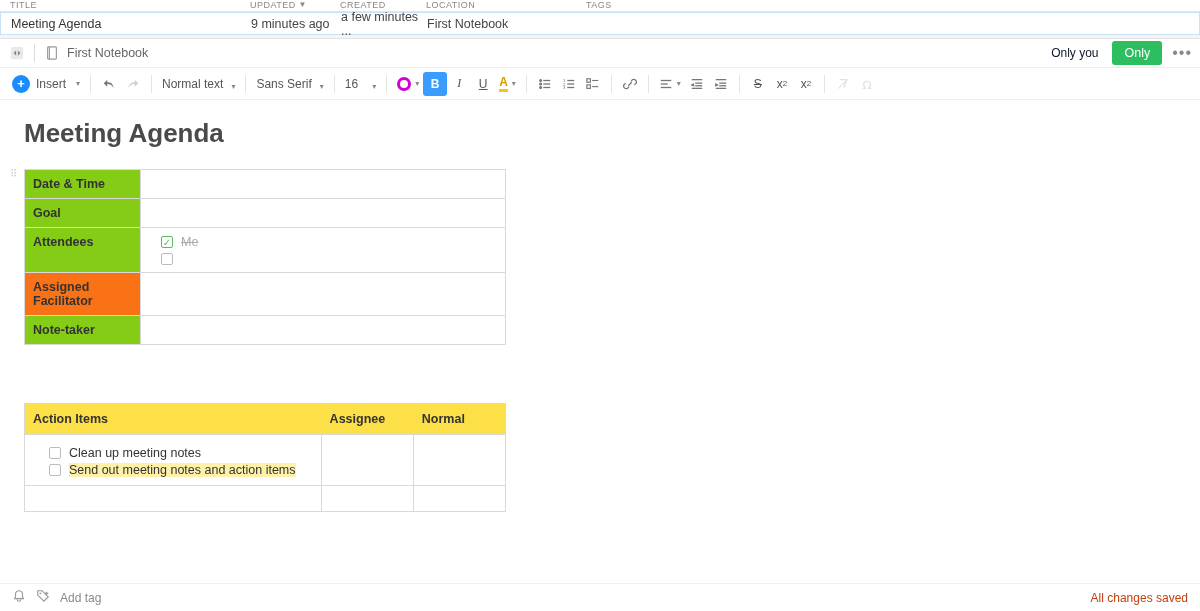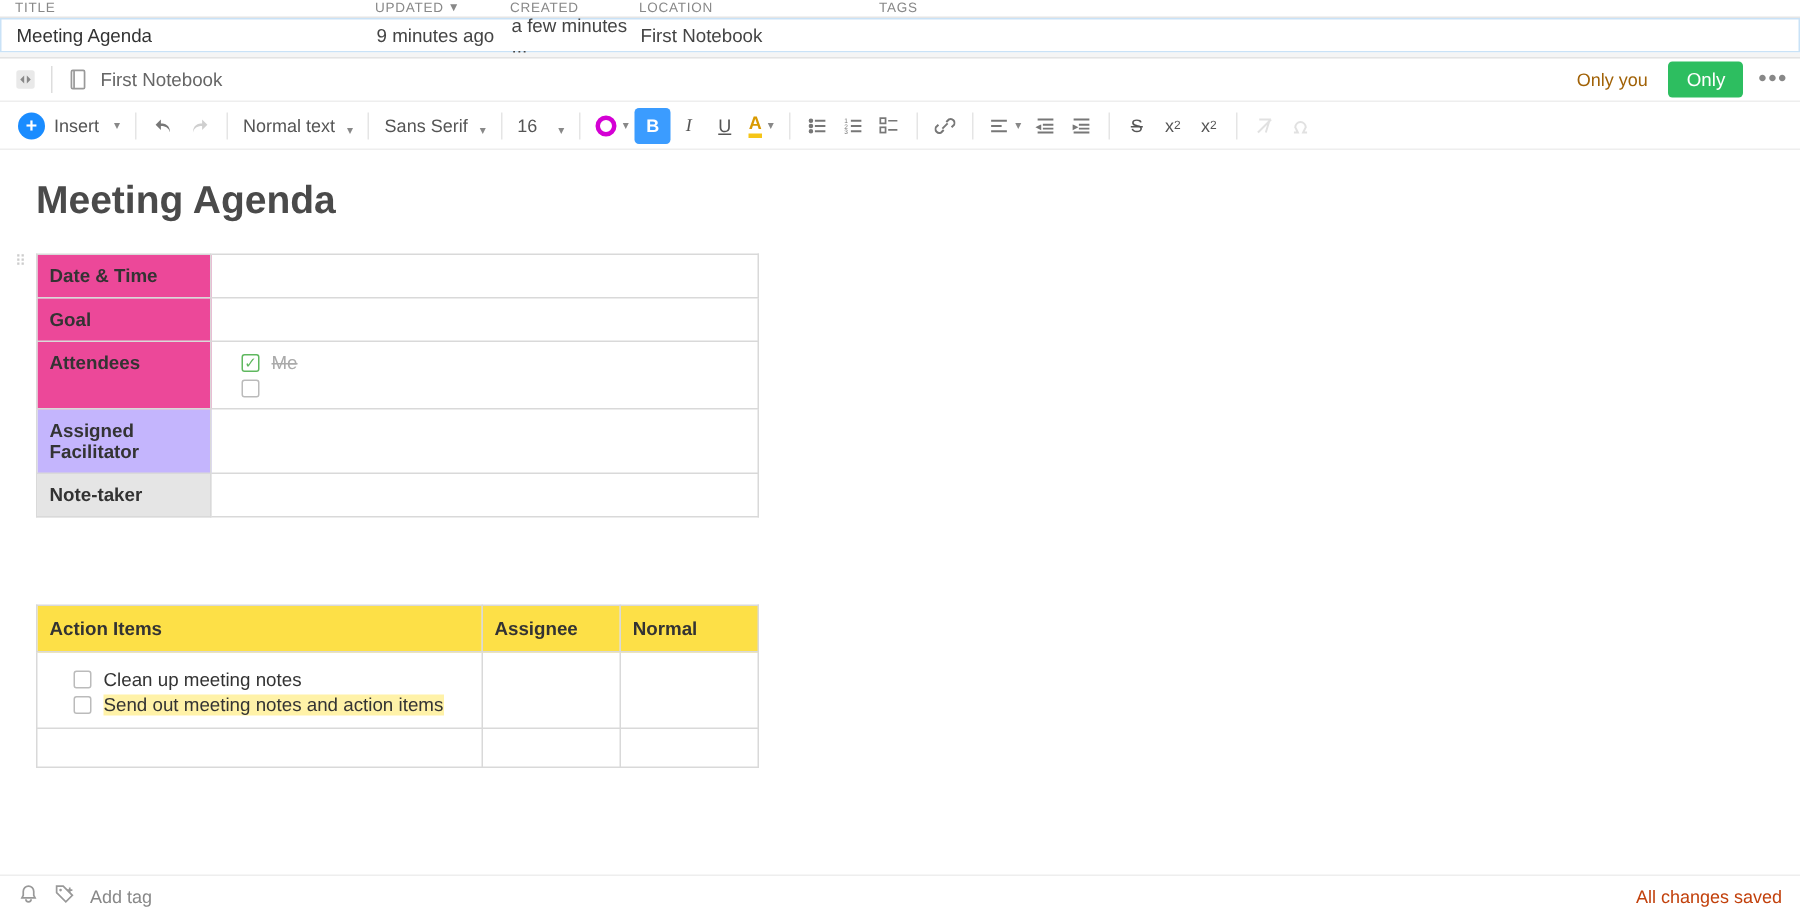--- a/index.html
+++ b/index.html
@@ -16,42 +16,42 @@
   .list-row { display:flex; font-size:12.5px; color:#444; height:23px; align-items:center; border:1px solid #c9e2f7; border-top:1px solid #c9e2f7; background:#fff; }
   .list-row .col-title{ color:#333; }
   .list-divider { height:4px; background:#f5f5f5; border-bottom:1px solid #e3e3e3;}
   
   .note-hdr { display:flex; align-items:center; height:29px; padding:0 8px; border-bottom:1px solid #eee; }
   .note-hdr .icon { width:18px; height:18px; display:flex; align-items:center; justify-content:center; color:#888;}
   .note-hdr .sep { width:1px; height:18px; background:#ddd; margin:0 8px;}
   .note-hdr .nb-icon { margin-right:6px;}
   .note-hdr .nb-name { font-size:12.5px; color:#666;}
   .spacer{flex:1;}
-  .only-you{ font-size:12px; color:#a16207; margin-right:14px;}
+  .only-you{ font-size:12px; color:#0f172a; margin-right:14px;}
   .share-btn{ background:#2dbe60; color:#fff; border:none; border-radius:3px; font-size:12.5px; padding:5px 12px; cursor:pointer;}
   .more-dots{ margin-left:10px; color:#888; font-size:16px; letter-spacing:1px; cursor:pointer;}
   
   .toolbar{ display:flex; align-items:center; height:32px; padding:0 8px; border-bottom:1px solid #eee; gap:0; font-size:12px; color:#555;}
   .tb-btn{ display:flex; align-items:center; justify-content:center; height:24px; min-width:24px; padding:0 4px; border-radius:3px; cursor:pointer; }
   .tb-sep{ width:1px; height:18px; background:#e5e5e5; margin:0 6px;}
   .insert-pill{ display:flex; align-items:center; gap:6px; cursor:pointer;}
   .plus-circle{ width:18px; height:18px; border-radius:50%; background:#1a8cff; color:#fff; display:flex; align-items:center; justify-content:center; font-size:13px; font-weight:bold;}
   .dd-caret{ font-size:8px; color:#888; margin-left:4px;}
   .tb-select{ display:flex; align-items:flex-end; gap:4px; padding:0 4px; cursor:pointer;}
   .bold-active{ background:#3b9cff; color:#fff;}
   .color-swatch{ width:14px; height:14px; border-radius:50%; border:3px solid #d400d4; background:#fff;}
   .icon svg, .tb-btn svg{ width:14px; height:14px; }
   .tb-btn.fade{ opacity:.35;}
   
   .doc{ flex:1; overflow:auto; padding:18px 0 0 24px; position:relative;}
   .doc h1{ margin:0 0 20px 0; font-size:26px; font-weight:700; color:#4a4a4a;}
   .drag-handle{ position:absolute; left:10px; top:68px; color:#ccc; font-size:10px; letter-spacing:-2px;}
   table.meta{ border-collapse:collapse; width:482px;}
   table.meta td{ border:1px solid #d9d9d9; padding:7px 8px; font-size:12.5px; vertical-align:top;}
-  table.meta td.label{ width:116px; font-weight:700; background:#ec4899; color:#333;}
+  table.meta td.label{ width:116px; font-weight:700; background:#84cc16; color:#333;}
   .check-line{ display:flex; align-items:center; gap:8px; font-size:12.5px; margin-left:12px;}
   .strike{ text-decoration:line-through; color:#aaa;}
   .chk{ width:12px; height:12px; border:1px solid #bbb; border-radius:2px; display:inline-flex; align-items:center; justify-content:center; font-size:10px; color:#5fb85f;}
   .chk.checked{ border-color:#5fb85f;}
   table.action{ border-collapse:collapse; width:482px; margin-top:58px;}
   table.action th{ border:1px solid #d9d9d9; background:#fde047; text-align:left; font-size:12.5px; font-weight:700; padding:8px 8px;}
   table.action td{ border:1px solid #d9d9d9; font-size:12.5px; padding:8px 8px; vertical-align:top;}
   .hl{ background:#fff2a8;}
   .ai-row{ display:flex; align-items:center; gap:8px; margin:3px 0 0 16px; font-size:12.5px;}
   
@@ -250,25 +250,25 @@
           <div class="check-line">
               <span class="chk checked">✓</span>
               <span class="strike">Me</span>
             </div>
           <div class="check-line" style="margin-top:4px">
               <span class="chk"></span>
             </div>
         </td>
         </tr>
     <tr>
-          <td class="label" style="background:#c4b5fd">Assigned Facilitator</td>
-          <td></td>
-        </tr>
-    <tr>
-          <td class="label" style="background:#e5e5e5">Note-taker</td>
+          <td class="label" style="background:#f97316">Assigned Facilitator</td>
+          <td></td>
+        </tr>
+    <tr>
+          <td class="label" style="background:#84cc16">Note-taker</td>
           <td></td>
         </tr>
   </tbody>
     </table>
 
   <table class="action">
     <tbody>
         <tr>
       <th style="width:296px">Action Items</th>
       <th style="width:92px">Assignee</th>

